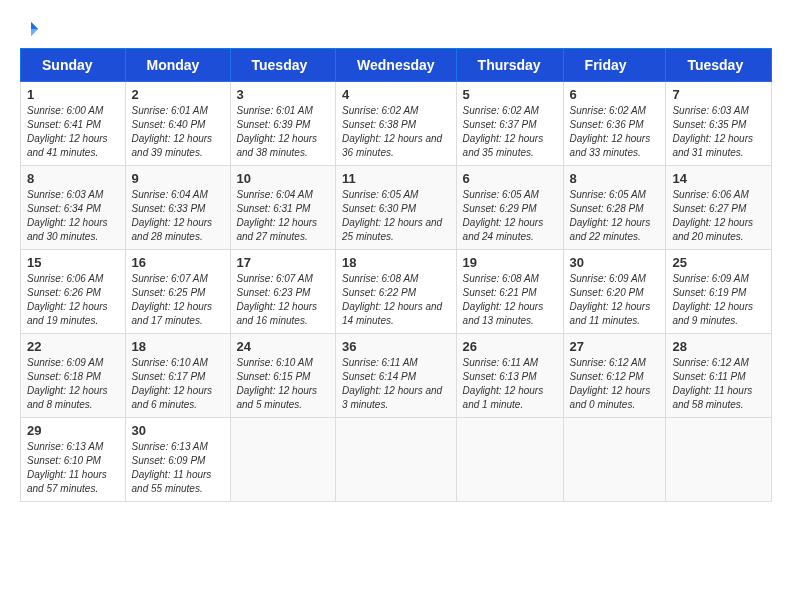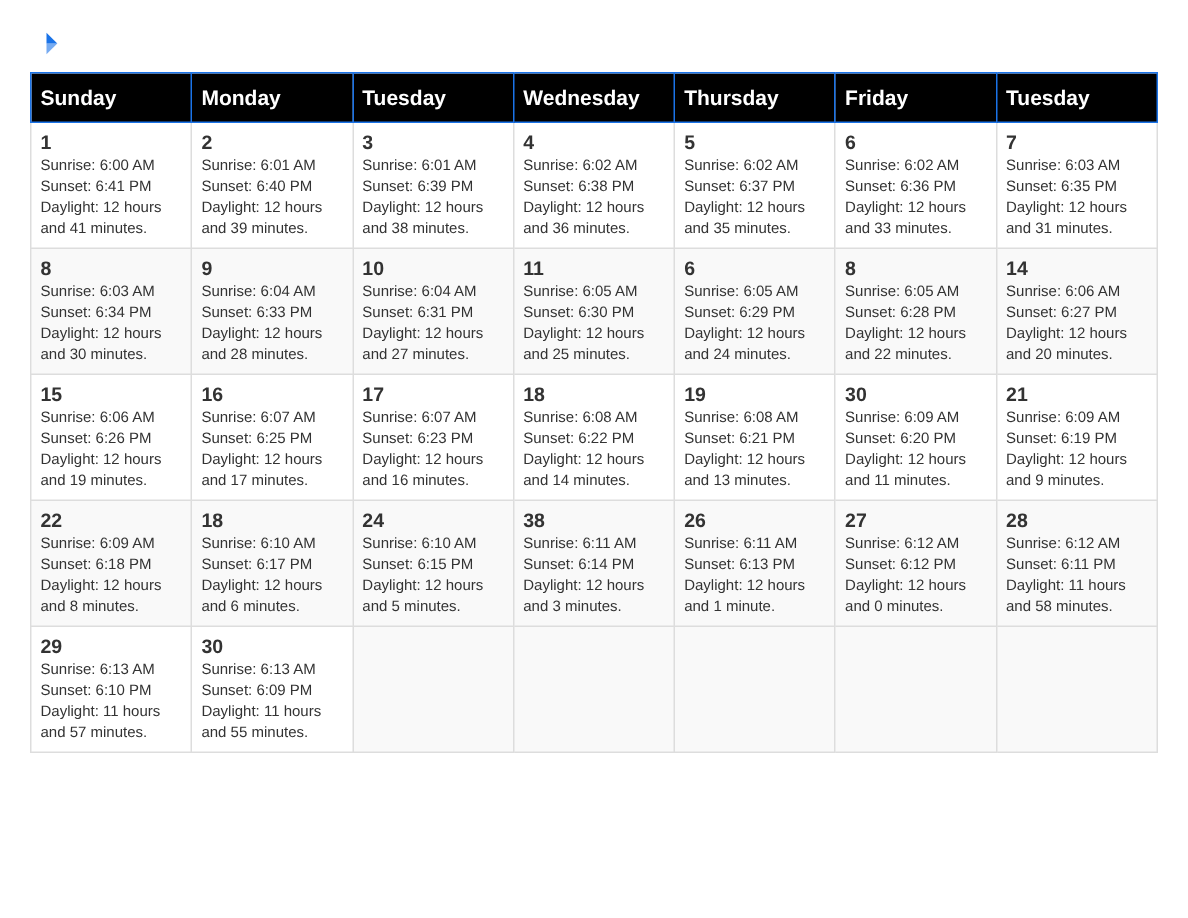--- a/index.html
+++ b/index.html
@@ -50,23 +50,23 @@
     }
     .location {
       font-size: 16px;
       color: #555;
     }
     .calendar {
       width: 100%;
       border-collapse: collapse;
     }
     .calendar th {
-      background-color: #000000;
+      background-color: #1d4ed8;
       color: white;
-      padding: 8px 6px;
+      padding: 8px 21px;
       text-align: left;
       font-size: 14px;
       font-weight: bold;
       border: 1px solid #1a73e8;
     }
     .calendar td {
       vertical-align: top;
       padding: 5px 6px;
       border: 1px solid #ddd;
       width: 14.28%;
@@ -80,20 +80,21 @@
     .day-num {
       font-size: 13px;
       font-weight: bold;
       display: block;
       margin-bottom: 2px;
     }
     .day-info {
       font-size: 10px;
       line-height: 1.4;
       color: #333;
+      font-style: italic;
     }
     .calendar tr:nth-child(even) td {
       background: #f9f9f9;
     }
     .calendar tr:nth-child(even) td.empty {
       background: #f3f3f3;
     }
   </style>
 </head>
 <body>
@@ -247,21 +248,21 @@
 Sunset: 6:21 PM
 Daylight: 12 hours and 13 minutes.</div>
         </td>
         <td>
           <span class="day-num">30</span>
           <div class="day-info" style="white-space: pre-line;">Sunrise: 6:09 AM
 Sunset: 6:20 PM
 Daylight: 12 hours and 11 minutes.</div>
         </td>
         <td>
-          <span class="day-num">21</span>
+          <span class="day-num">25</span>
           <div class="day-info" style="white-space: pre-line;">Sunrise: 6:09 AM
 Sunset: 6:19 PM
 Daylight: 12 hours and 9 minutes.</div>
         </td>
       </tr>
       <tr>
         <td>
           <span class="day-num">22</span>
           <div class="day-info" style="white-space: pre-line;">Sunrise: 6:09 AM
 Sunset: 6:18 PM
@@ -273,21 +274,21 @@
 Sunset: 6:17 PM
 Daylight: 12 hours and 6 minutes.</div>
         </td>
         <td>
           <span class="day-num">24</span>
           <div class="day-info" style="white-space: pre-line;">Sunrise: 6:10 AM
 Sunset: 6:15 PM
 Daylight: 12 hours and 5 minutes.</div>
         </td>
         <td>
-          <span class="day-num">38</span>
+          <span class="day-num">36</span>
           <div class="day-info" style="white-space: pre-line;">Sunrise: 6:11 AM
 Sunset: 6:14 PM
 Daylight: 12 hours and 3 minutes.</div>
         </td>
         <td>
           <span class="day-num">26</span>
           <div class="day-info" style="white-space: pre-line;">Sunrise: 6:11 AM
 Sunset: 6:13 PM
 Daylight: 12 hours and 1 minute.</div>
         </td>

